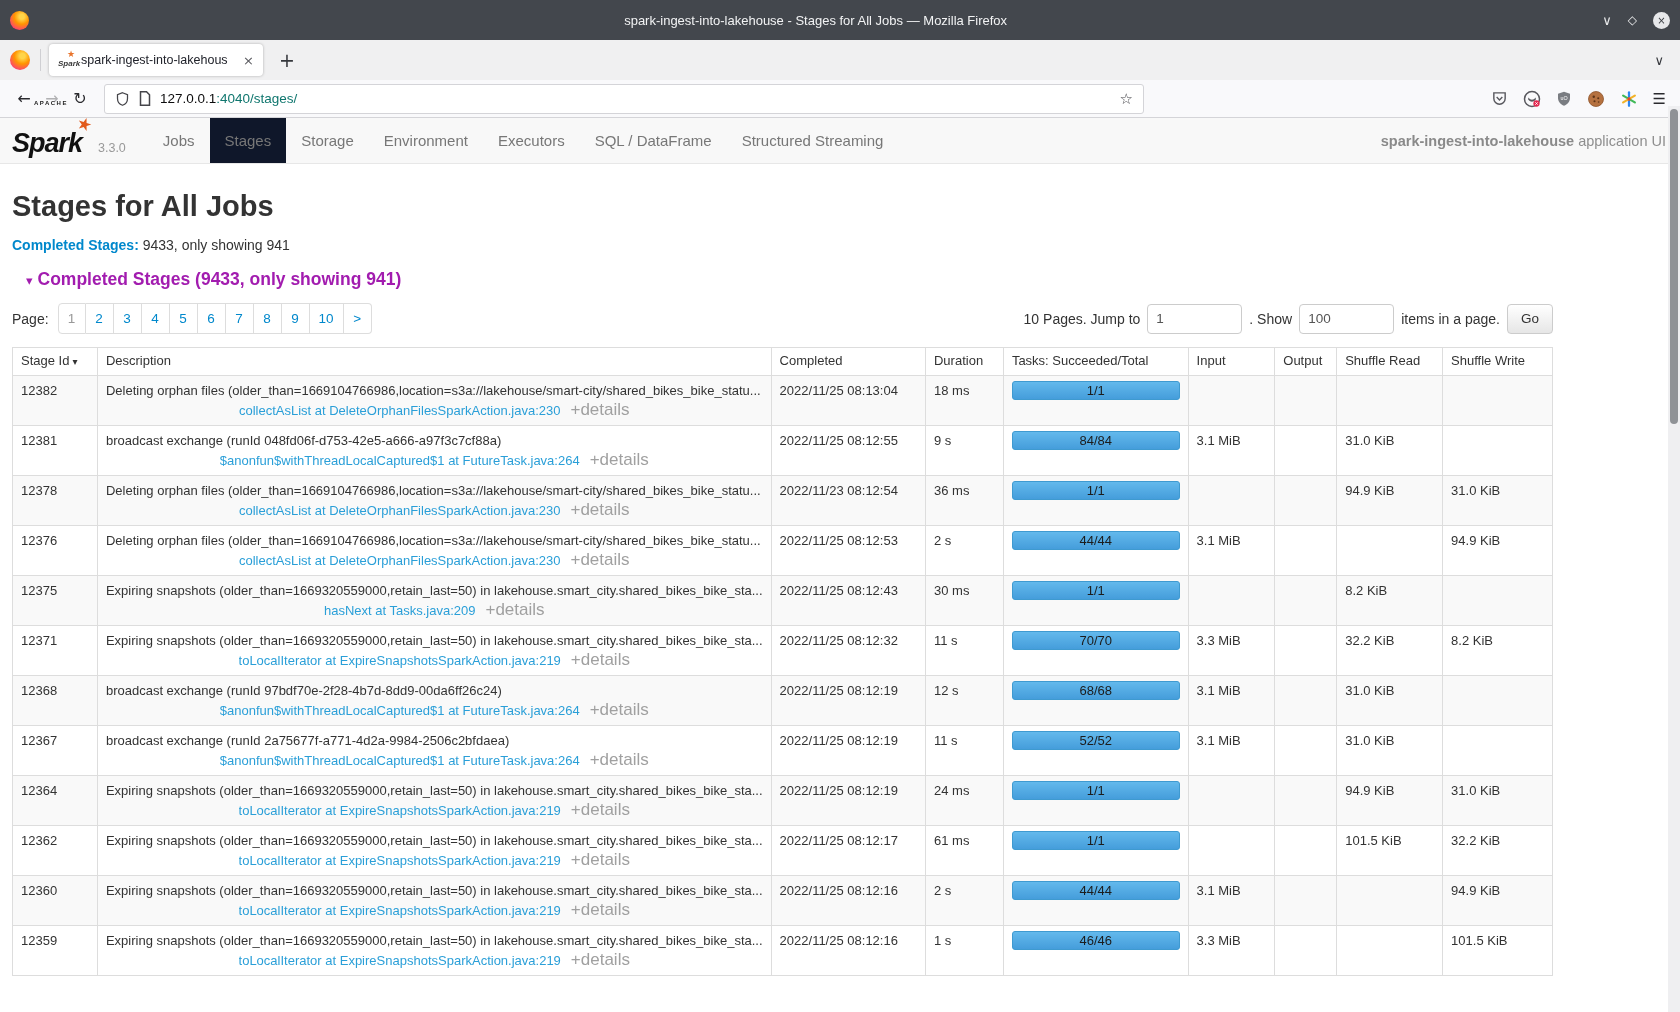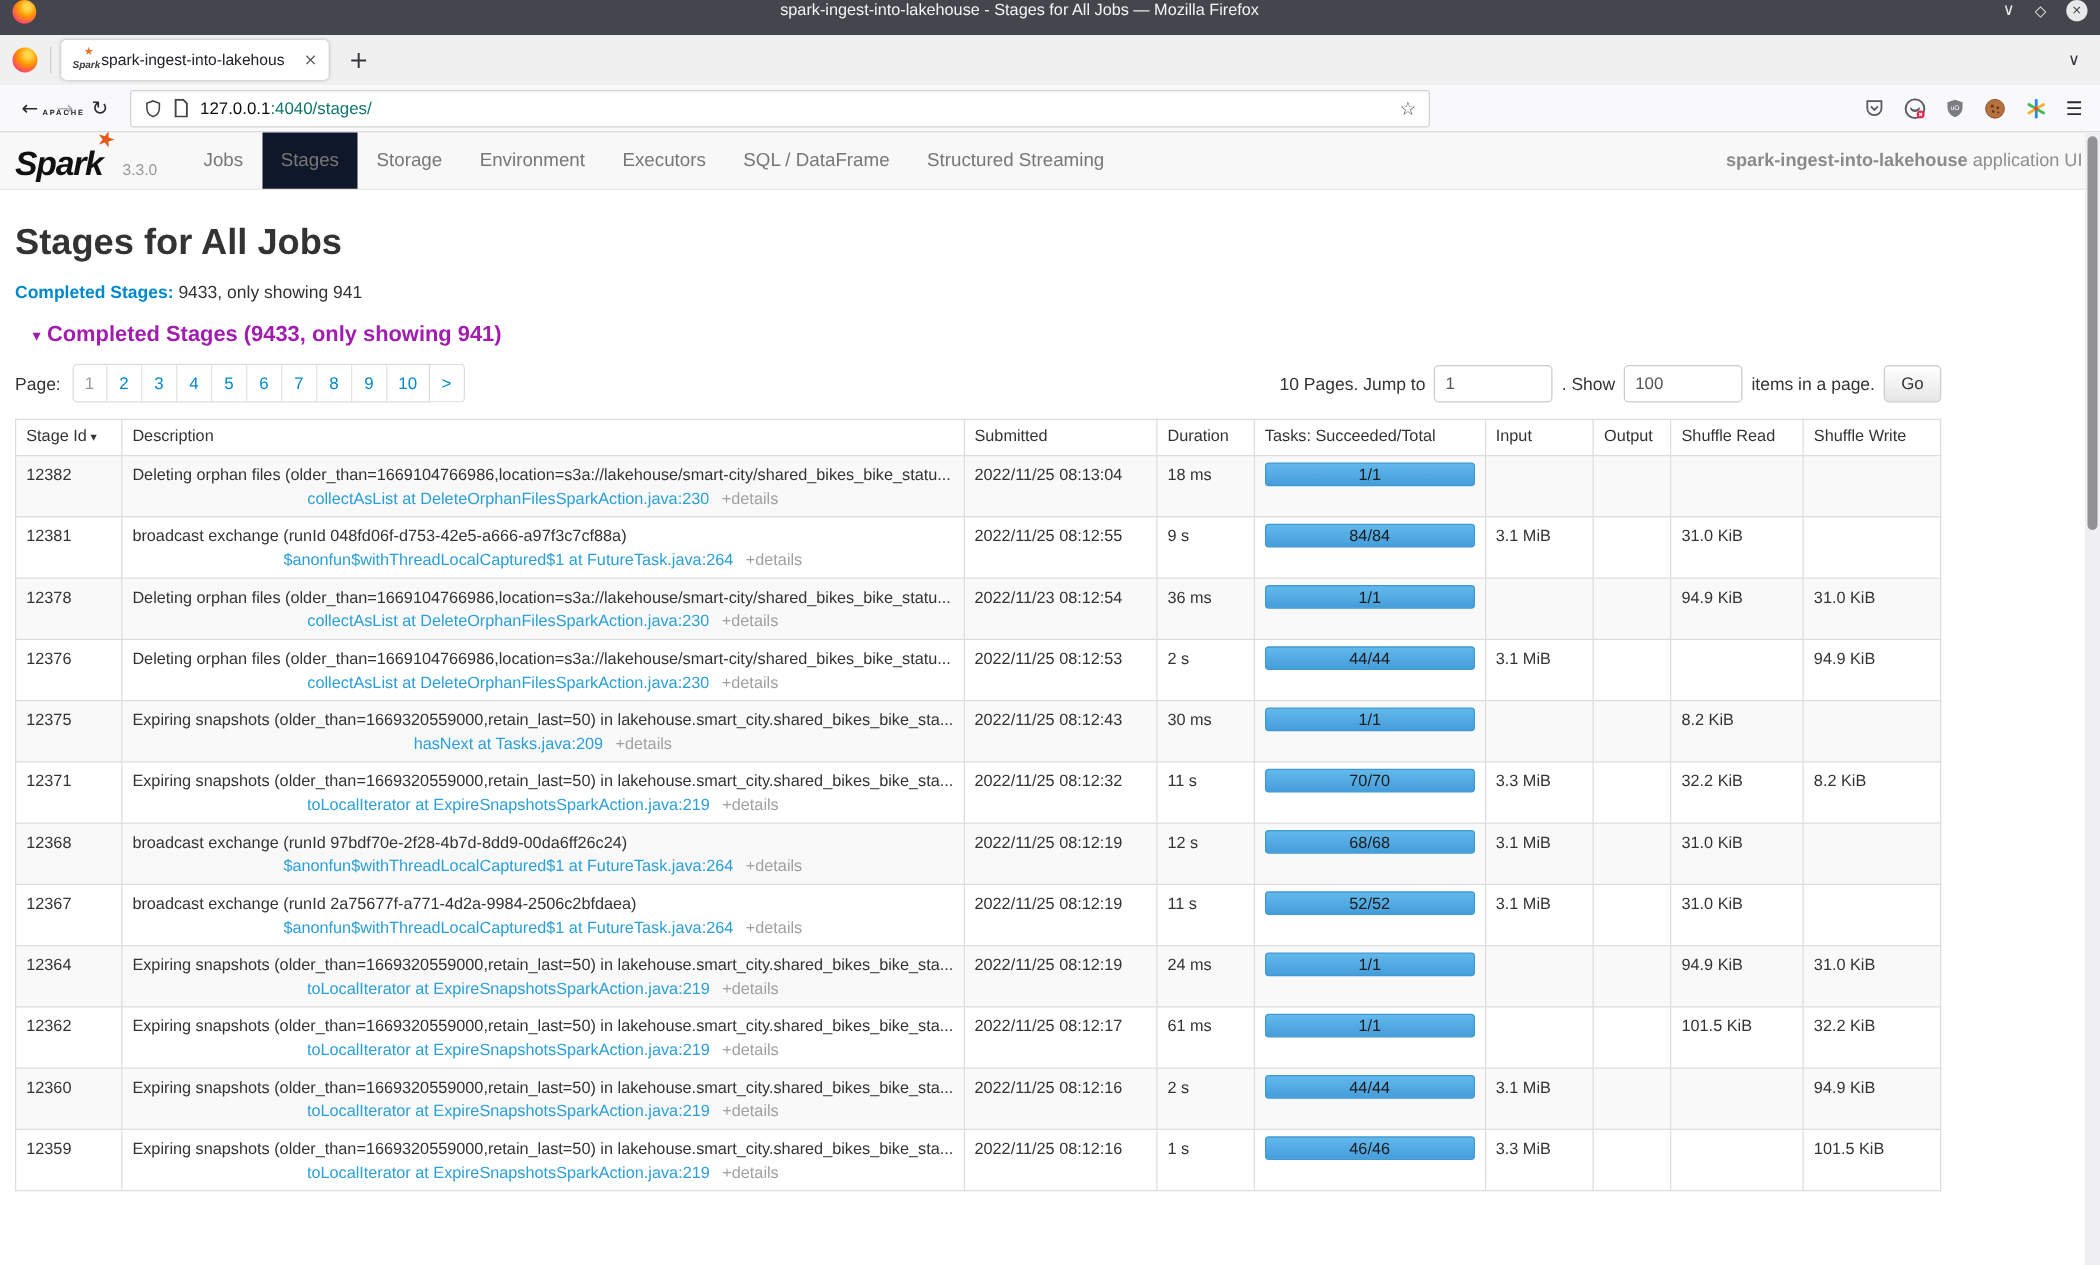--- a/index.html
+++ b/index.html
@@ -1,21 +1,21 @@
 <!DOCTYPE html>
 <html><head>
 <meta charset="utf-8">
 <style>
   * { box-sizing: border-box; margin: 0; padding: 0; }
   html,body { width:1680px; height:1012px; overflow:hidden; }
   body { font-family:"Liberation Sans","DejaVu Sans",sans-serif; background:#fff; color:#333; position:relative; }
   .glyph { font-family:"DejaVu Sans",sans-serif; }
 
   
-  .titlebar { height:28px; background:#43474d; color:#fff; display:flex; align-items:flex-start; font-size:13px; padding:0 10px; }
+  .titlebar { height:40px; background:#43474d; color:#fff; display:flex; align-items:center; font-size:13px; padding:0 10px; }
   .fx-ball { width:19px; height:19px; border-radius:50%; background:radial-gradient(circle at 62% 30%, #ffd54a 0 14%, #ff9500 42%, #ff4f5e 72%, #b5007f 100%); flex:none; }
   .titlebar .wtitle { flex:1; text-align:center; color:#f2f3f4; }
   .wctrls { display:flex; align-items:center; gap:16px; }
   .wmin { font-size:13px; color:#e8e9ea; }
   .wmax { font-size:12px; color:#e8e9ea; }
   .wclose { width:17px; height:17px; border-radius:50%; background:#e7e8ea; color:#3a3d42; font-size:10px; display:flex; align-items:center; justify-content:center; }
 
   
   .tabbar { height:40px; background:#f0f0f1; display:flex; align-items:center; padding:0 10px; }
   .tab-sep { width:1px; height:22px; background:#cfcfd3; margin:0 8px 0 10px; }
@@ -76,21 +76,21 @@
 
   
   table.stages { width:100%; border-collapse:collapse; font-size:13px; }
   .stages th, .stages td { border:1px solid #ddd; text-align:left; vertical-align:top; }
   .stages th { padding:4px 8px; font-weight:normal; color:#333; line-height:18px; white-space:nowrap; }
   .stages td { padding:5px 8px; line-height:19px; color:#333; }
   .stages tbody tr:nth-child(odd) { background:#f9f9f9; }
   .d1 { white-space:nowrap; overflow:hidden; }
   .d2 { display:flex; justify-content:center; align-items:baseline; }
   .dlink { color:#2a9fd8; text-decoration:none; white-space:nowrap; overflow:hidden; }
-  .ddet { color:#a0a0a0; font-size:13px; margin-left:10px; }
+  .ddet { color:#a0a0a0; font-size:17px; margin-left:10px; }
   .pbar { height:19px; line-height:18px; text-align:center; color:#1c1c1c; background:linear-gradient(to bottom,#63b9ec,#459ddb); border:1px solid #3f9ad0; border-radius:3px; }
   .sorticon { font-size:10px; margin-left:3px; }
 
   
   .vscroll { position:absolute; right:0; top:106px; bottom:0; width:12px; background:#efeff1; }
   .vthumb { position:absolute; top:3px; left:2px; width:8px; height:315px; background:#8f9296; border-radius:4px; }
 
   
   .i { display:inline-flex; align-items:center; justify-content:center; }
 </style>
@@ -260,21 +260,21 @@
       <col style="width:185px">
         <col style="width:87px">
         <col style="width:62px">
         <col style="width:106px">
         <col style="width:110px">
     </colgroup>
     <thead>
       <tr>
         <th><span>Stage Id</span><span class="sorticon glyph">▾</span></th>
         <th>Description</th>
-        <th>Submitted</th>
+        <th>Completed</th>
         <th>Duration</th>
         <th>Tasks: Succeeded/Total</th>
         <th>Input</th>
         <th>Output</th>
         <th>Shuffle Read</th>
         <th>Shuffle Write</th>
       </tr>
     </thead>
     <tbody>
   <tr>

